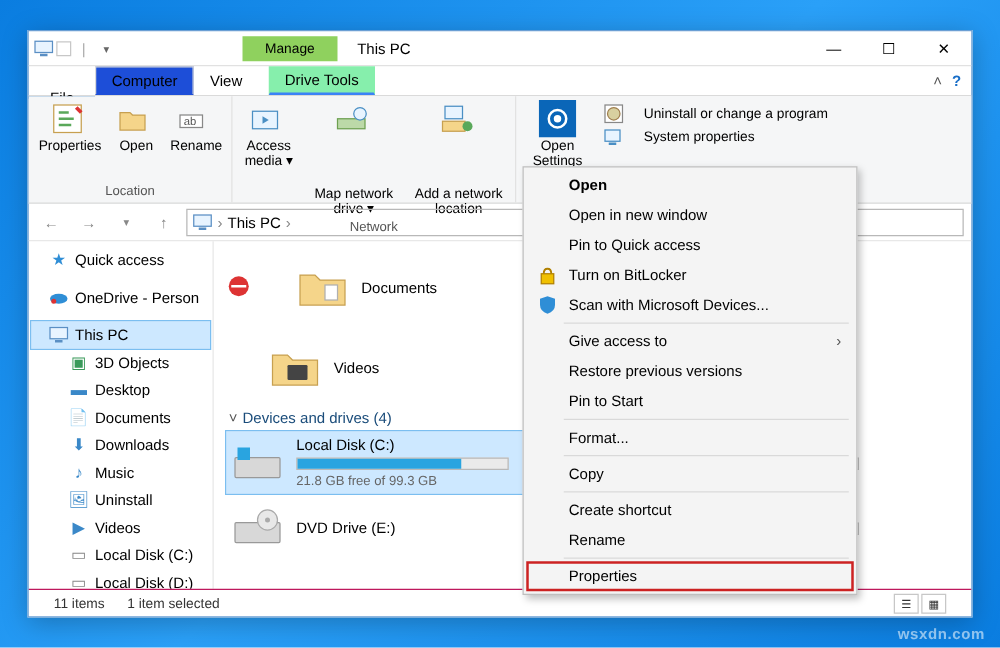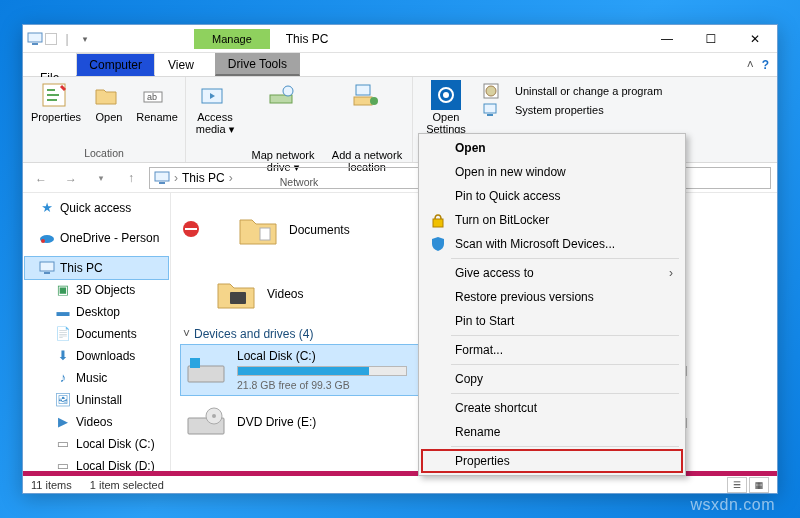--- a/index.html
+++ b/index.html
@@ -43,31 +43,31 @@
   .section-hdr { color: #1a4c7a; font-size: 12px; padding: 8px 2px 4px; display: flex; align-items: center; gap: 4px; }
   .grid { display: flex; flex-wrap: wrap; gap: 2px 20px; }
   .tile { display: flex; align-items: center; gap: 10px; width: 260px; padding: 4px; }
   .tile.sel { background: #cde8ff; outline: 1px solid #7bbef0; }
   .tile .ticon { width: 42px; height: 42px; display: flex; align-items: center; justify-content: center; font-size: 28px; }
   .tile .tinfo { display: flex; flex-direction: column; gap: 3px; flex: 1; }
   .tile .bar { height: 10px; border: 1px solid #b8b8b8; background: #eaeaea; position: relative; width: 170px; }
   .tile .bar .fill { position: absolute; left: 0; top: 0; bottom: 0; background: #29a4e0; }
   .dtext { font-size: 10.5px; color: #666; }
   
-  .status { height: 22px; border-top: 5px solid #be185d; display: flex; align-items: center; font-size: 11px; padding: 0 8px; gap: 18px; color: #333; }
+  .status { height: 22px; border-top: 1px solid #be185d; display: flex; align-items: center; font-size: 11px; padding: 0 20px; gap: 18px; color: #333; }
   .status .vbtns { margin-left: auto; display: flex; gap: 2px; }
   .vbtn { width: 20px; height: 16px; border: 1px solid #c7c7c7; display: flex; align-items: center; justify-content: center; font-size: 9px; }
   
   .ctxmenu { position: absolute; left: 395px; top: 108px; width: 268px; background: #f4f4f4; border: 1px solid #bfbfbf; box-shadow: 3px 3px 6px rgba(0,0,0,.25); font-size: 12px; padding: 2px; }
   .ctx { padding: 5px 10px 5px 34px; position: relative; display: flex; justify-content: space-between; align-items: center; }
   .ctx .cicon { position: absolute; left: 8px; width: 18px; height: 18px; display: flex; align-items: center; justify-content: center; }
   .ctx-sep { height: 1px; background: #d9d9d9; margin: 2px 4px 2px 30px; }
   .ctx.highlight { outline: 2px solid #c22; outline-offset: -2px; }
   .chev { color: #555; }
-  .watermark { position: absolute; right: 25px; bottom: 4px; font-size: 16px; color: rgba(255,255,255,.55); letter-spacing: .5px; }
+  .watermark { position: absolute; right: 12px; bottom: 4px; font-size: 12px; color: rgba(255,255,255,.55); letter-spacing: .5px; font-weight: bold; }
   
   svg { display: block; }
 </style>
 </head>
 <body>
 
 <div class="window">
 
   <div class="titlebar">
     <div class="qat">
@@ -87,21 +87,21 @@
       <div class="winbtn">—</div>
       <div class="winbtn">☐</div>
       <div class="winbtn">✕</div>
     </div>
   </div>
 
   <div class="ribbon-tabs">
     <div class="ribbon-tab file">File</div>
     <div class="ribbon-tab sel">Computer</div>
     <div class="ribbon-tab">View</div>
-    <div class="ribbon-tab" style="margin-left:8px;background:#a3a3a3;border-bottom:2px solid #737373">Drive Tools</div>
+    <div class="ribbon-tab" style="margin-left:8px;background:#86efac;border-bottom:2px solid #3b82f6">Drive Tools</div>
     <div class="ribbon-right">
       <span>˄</span>
       <span style="color:#1a6fc8;font-weight:bold">?</span>
     </div>
   </div>
 
   <div class="ribbon">
     <div class="rgroup">
       <div class="btns">
         <div class="rbtn">

